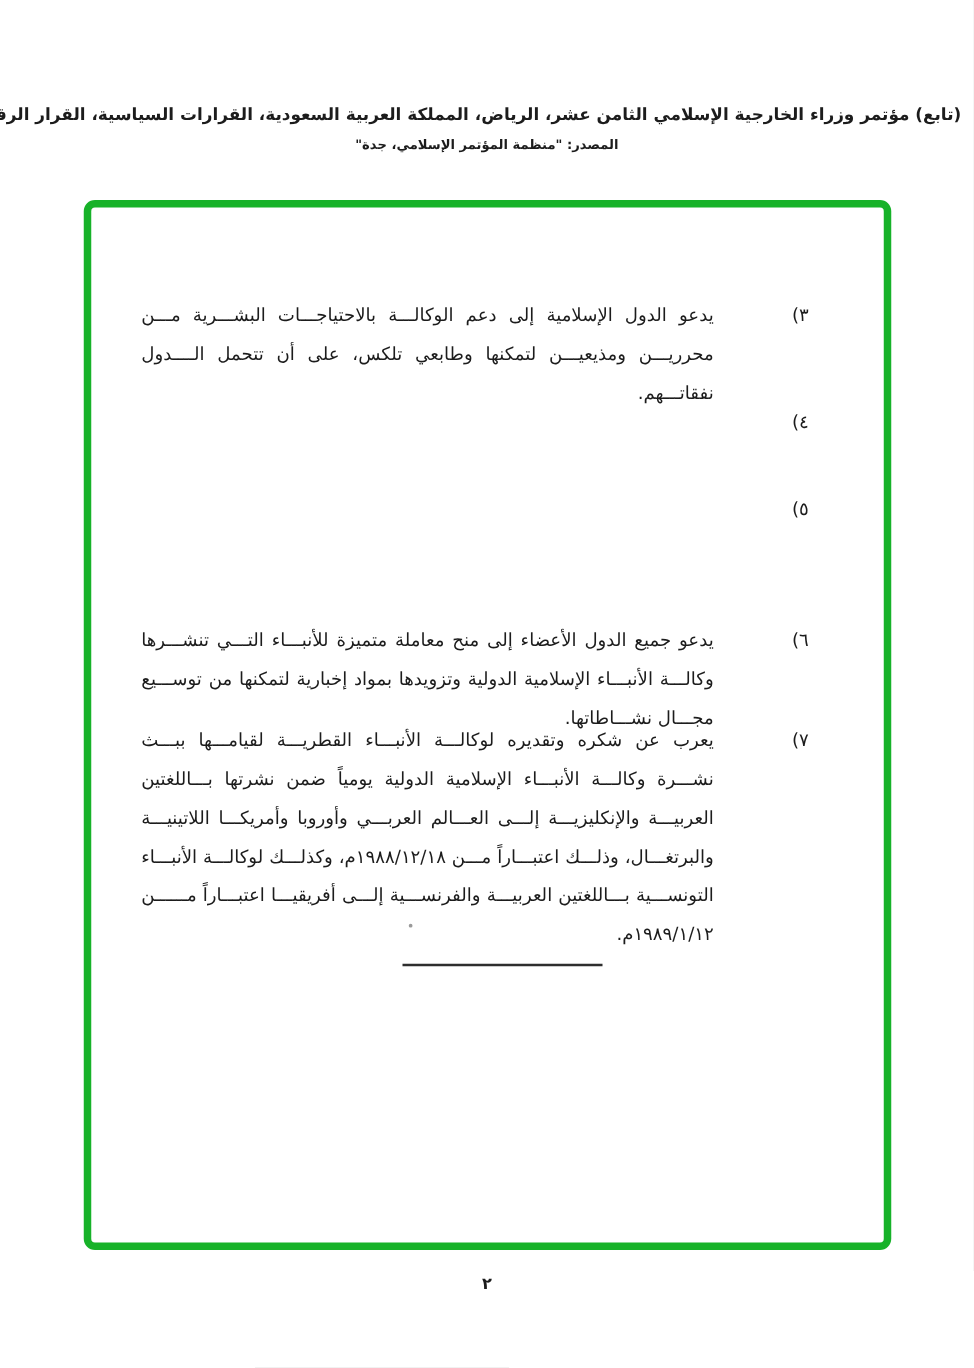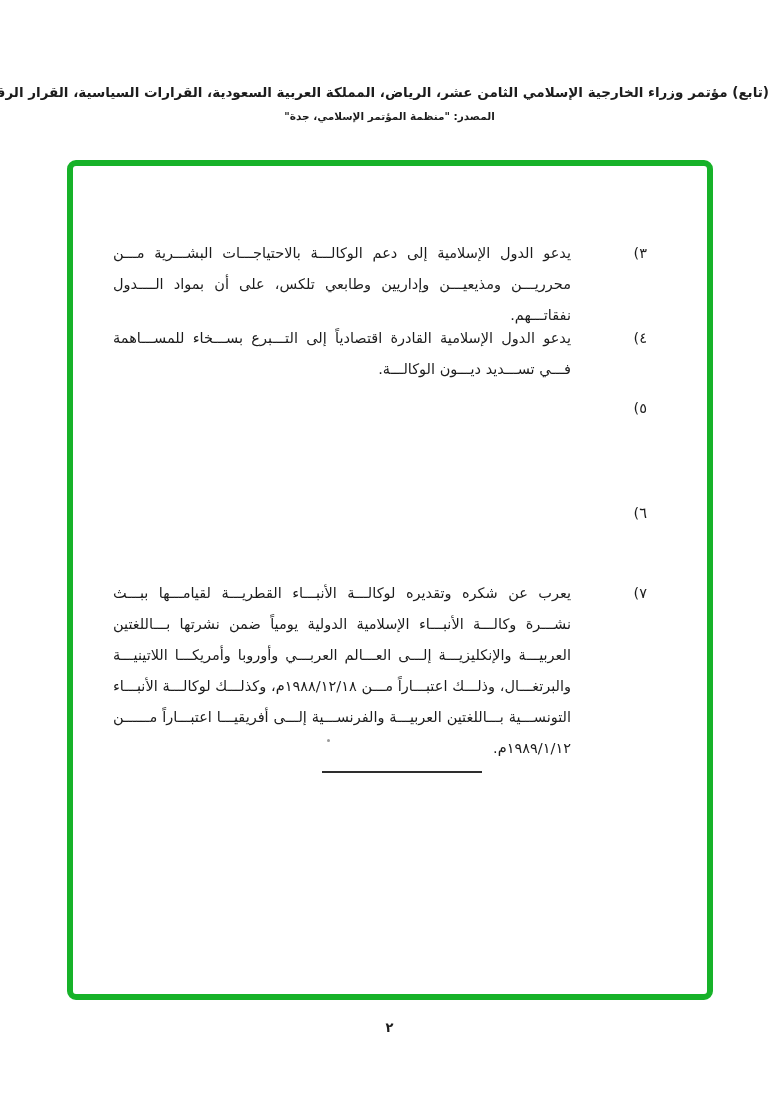--- a/index.html
+++ b/index.html
@@ -103,34 +103,34 @@
 <div class="page">
 
   <div class="header-line1">(تابع)  مؤتمر وزراء الخارجية الإسلامي الثامن عشر، الرياض، المملكة العربية السعودية، القرارات السياسية، القرار الرقم ١٨/٤٥-س</div>
 
   <div class="header-line2">المصدر:  "منظمة المؤتمر الإسلامي، جدة"</div>
 
   <div class="content-box" style="border-color: rgb(23, 178, 41);">
 
     <div class="item item-3">
       <span class="item-number">٣)</span>
-      <span class="item-text">يدعو الدول الإسلامية إلى دعم الوكالـــة بالاحتياجـــات البشـــرية مـــن محرريـــن ومذيعيـــن وإداريين وطابعي تلكس، على أن بمواد الــــدول نفقاتـــهم.</span>
+      <span class="item-text">يدعو الدول الإسلامية إلى دعم الوكالـــة بالاحتياجـــات البشـــرية مـــن محرريـــن ومذيعيـــن لتمكنها وطابعي تلكس، على أن تتحمل الــــدول نفقاتـــهم.</span>
     </div>
 
     <div class="item item-4">
       <span class="item-number">٤)</span>
-      <span class="item-text">يدعو الدول الإسلامية القادرة اقتصادياً إلى التـــبرع بســـخاء للمســـاهمة فـــي تســـديد ديـــون الوكالـــة.</span>
     </div>
 
     <div class="item item-5">
       <span class="item-number">٥)</span>
     </div>
 
     <div class="item item-6">
       <span class="item-number">٦)</span>
+      <span class="item-text">يدعو جميع الدول الأعضاء إلى منح معاملة متميزة للأنبـــاء التـــي تنشـــرها وكالـــة الأنبـــاء الإسلامية الدولية وتزويدها بمواد إخبارية لتمكنها من توســـيع مجـــال نشـــاطاتها.</span>
     </div>
 
     <div class="item item-7">
       <span class="item-number">٧)</span>
       <span class="item-text">يعرب عن شكره وتقديره لوكالـــة الأنبـــاء القطريـــة لقيامـــها ببـــث نشـــرة وكالـــة الأنبـــاء الإسلامية الدولية يومياً ضمن نشرتها بـــاللغتين العربيـــة والإنكليزيـــة إلـــى العـــالم العربـــي وأوروبا وأمريكـــا اللاتينيـــة والبرتغـــال، وذلـــك اعتبـــاراً مـــن ١٩٨٨/١٢/١٨م، وكذلـــك لوكالـــة الأنبـــاء التونســـية بـــاللغتين العربيـــة والفرنســـية إلـــى أفريقيـــا اعتبـــاراً مــــــن ١٩٨٩/١/١٢م.</span>
     </div>
 
   </div>
 
   <div class="stray-dot"></div>

